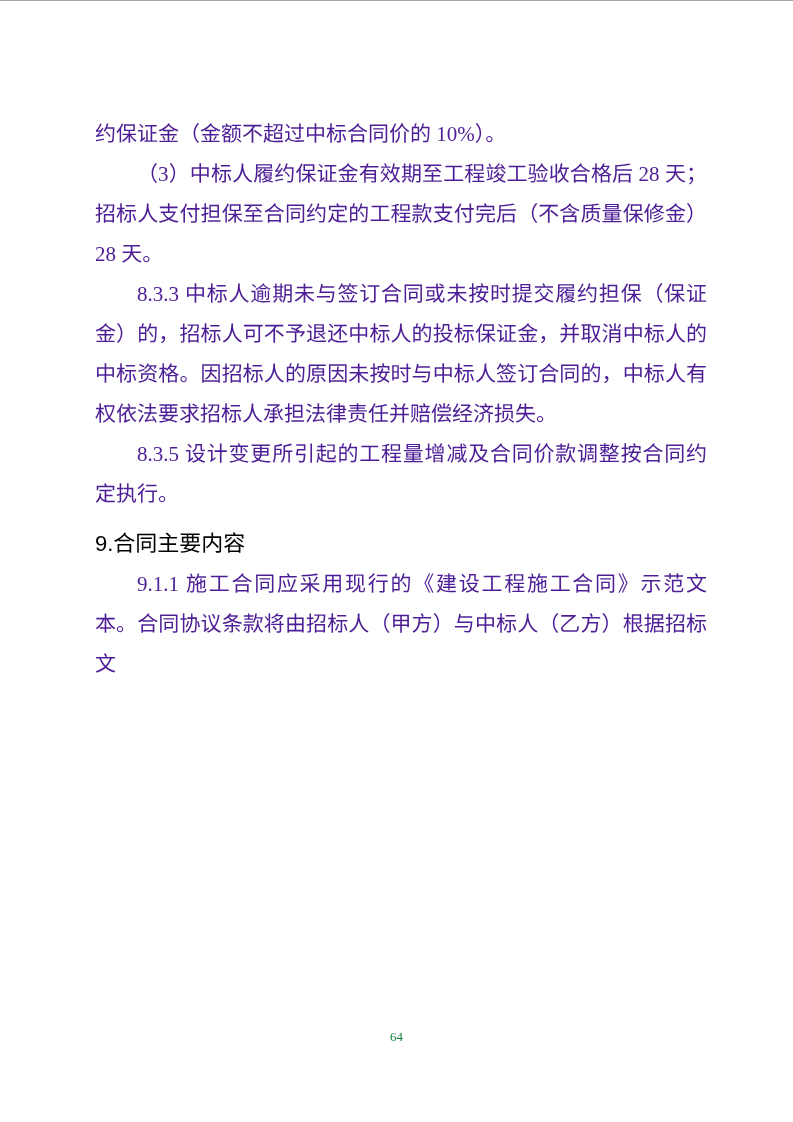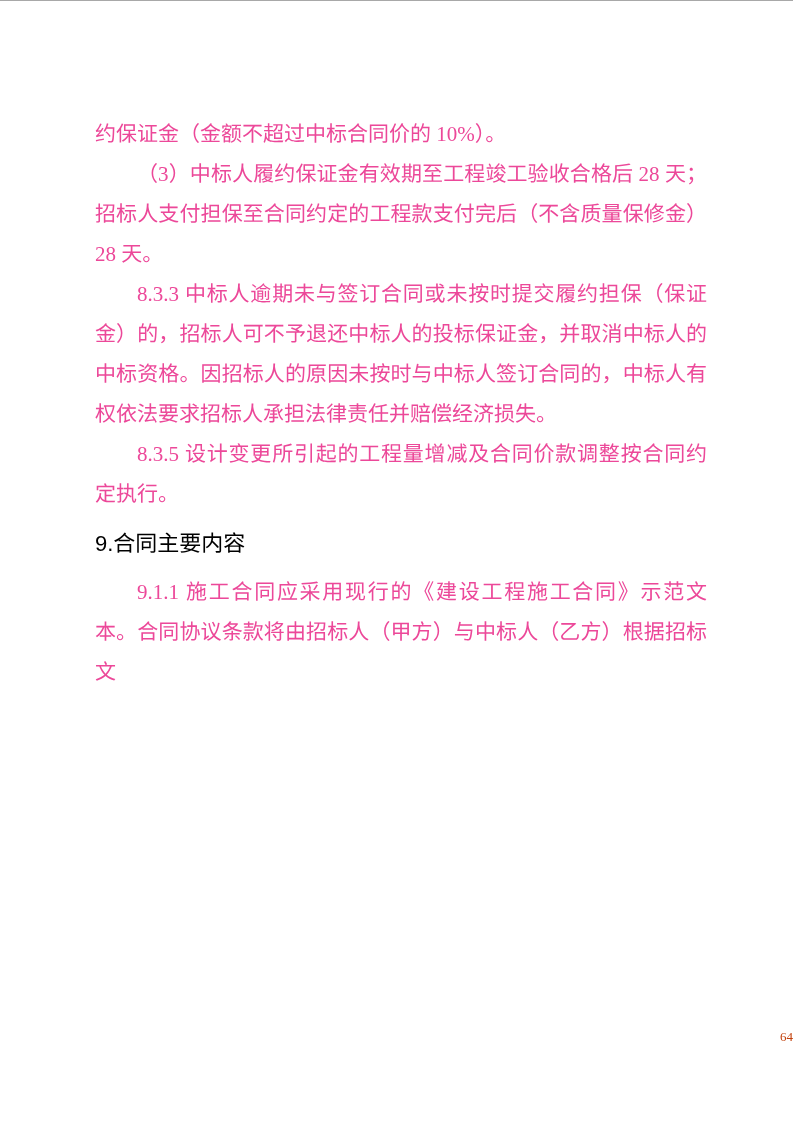--- a/index.html
+++ b/index.html
@@ -24,21 +24,21 @@
   .content {
     position: absolute;
     left: 95px;
     top: 114px;
     width: 612px;
   }
   .para {
     font-family: "Liberation Serif", "DejaVu Serif", serif;
     font-size: 21px;
     line-height: 40px;
-    color: #ec4899;
+    color: #4c1d95;
     text-align: justify;
     text-justify: inter-ideograph;
     margin: 0;
   }
   .para.indent { text-indent: 2em; }
   .heading-1 {
     font-family: "Liberation Sans", "DejaVu Sans", sans-serif;
     font-weight: 400;
     font-size: 22px;
     line-height: 30px;
@@ -46,29 +46,29 @@
     margin-top: 15px;
   }
   .heading-2 {
     font-family: "Liberation Sans", "DejaVu Sans", sans-serif;
     font-weight: 700;
     font-size: 22px;
     line-height: 30px;
     color: #000000;
     margin-top: 14px;
   }
-  .para.after-heading { margin-top: 13px; }
+  .para.after-heading { margin-top: 5px; }
   .footer-pagenum {
     position: absolute;
     left: 0; right: 0;
     top: 1029px;
-    text-align: right;
+    text-align: center;
     font-family: "Liberation Serif", "DejaVu Serif", serif;
     font-size: 13px;
-    color: #c2410c;
+    color: #15803d;
   }
 </style>
 </head>
 <body>
 
 <div class="page">
   <div class="page-top-edge"></div>
 
   <div class="content">
     <div class="para">约保证金（金额不超过中标合同价的 10%）。</div>

